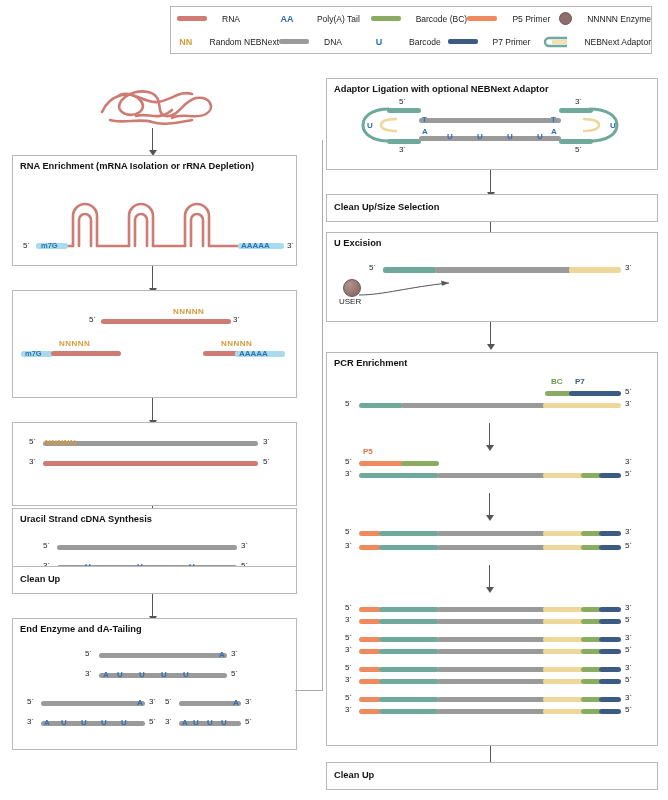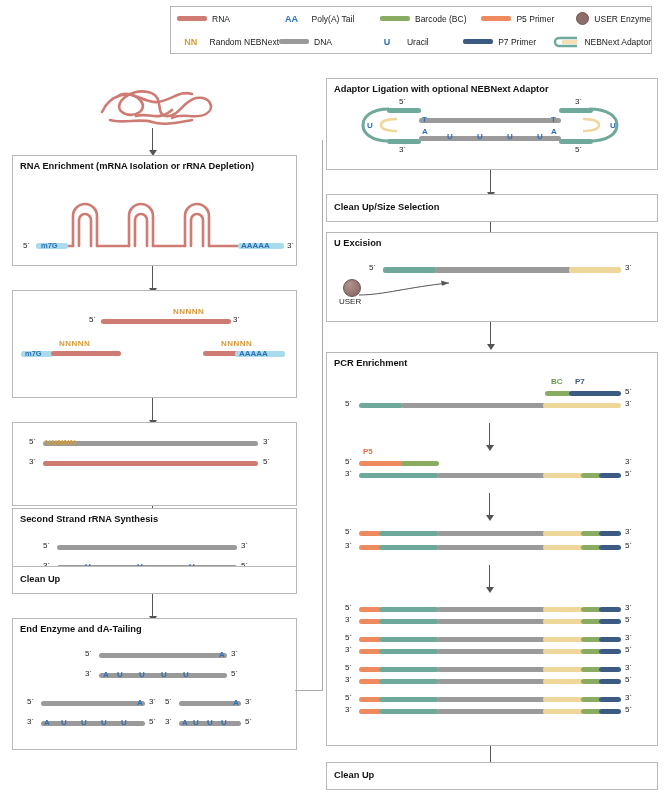--- a/index.html
+++ b/index.html
@@ -10,21 +10,21 @@
     color:#1a1a1a;
     position:relative;
     overflow:hidden;
   }
   .legend{
     position:absolute;left:170px;top:6px;width:480px;height:46px;
     border:1px solid #b9b9b9;background:#fff;
   }
   .legend-row{display:flex;align-items:center;height:23px;padding-left:6px;}
   .legend-item{display:flex;align-items:center;font-size:8.5px;}
-  .legend-label{margin-left:5px;white-space:nowrap;}
+  .legend-label{margin-left:15px;white-space:nowrap;}
   .lg-bar{width:30px;height:5px;border-radius:2px;}
   .lg-aa{font-size:9px;font-weight:bold;color:#2f6fb5;letter-spacing:0px;width:30px;text-align:center;}
   .lg-nn{font-size:9px;font-weight:bold;color:#d39b3a;width:30px;text-align:center;}
   .lg-u{font-size:9px;font-weight:bold;color:#2f6fb5;width:30px;text-align:center;}
   .lg-circ{width:11px;height:11px;border-radius:50%;background:#8d6e6b;border:1px solid #6d5250;margin-left:9px;}
   .lg-adaptor{width:30px;height:14px;position:relative;}
 
   .box{
     position:absolute;border:1px solid #b9b9b9;background:#fff;
   }
@@ -82,35 +82,35 @@
     <div class="legend-item" style="width:104px;">
       <span class="lg-bar green"></span>
       <span class="legend-label">Barcode (BC)</span>
     </div>
     <div class="legend-item" style="width:88px;">
       <span class="lg-bar orange"></span>
       <span class="legend-label">P5 Primer</span>
     </div>
     <div class="legend-item">
       <span class="lg-circ"></span>
-      <span class="legend-label">USER Enzyme</span>
+      <span class="legend-label">NNNNN Enzyme</span>
     </div>
   </div>
   <div class="legend-row">
     <div class="legend-item" style="width:102px;">
       <span class="lg-nn">NN</span>
       <span class="legend-label">Random NEBNext</span>
     </div>
     <div class="legend-item" style="width:106px;">
       <span class="lg-bar dna"></span>
       <span class="legend-label">DNA</span>
     </div>
     <div class="legend-item" style="width:104px;">
       <span class="lg-u">U</span>
-      <span class="legend-label">Uracil</span>
+      <span class="legend-label">Barcode</span>
     </div>
     <div class="legend-item" style="width:88px;">
       <span class="lg-bar navy"></span>
       <span class="legend-label">P7 Primer</span>
     </div>
     <div class="legend-item">
       <span class="lg-adaptor" style="margin-left:9px;">
         <svg width="30" height="14" viewBox="0 0 30 14">
           <path d="M28 3 H10 A4 4 0 0 0 10 11 H28" fill="none" stroke="#6fa99b" stroke-width="2.4"></path>
           <path d="M28 6 H14 A1.6 1.6 0 0 0 14 8 H28" fill="none" stroke="#efd79b" stroke-width="1.6"></path>
@@ -189,21 +189,21 @@
     <div class="s rna" style="left:30px;top:38px;width:215px;"></div>
     <div class="tick" style="left:16px;top:14px;">5´</div>
     <div class="tick" style="left:250px;top:14px;">3´</div>
     <div class="tick" style="left:16px;top:34px;">3´</div>
     <div class="tick" style="left:250px;top:34px;">5´</div>
   </div>
 </div>
 <div class="arrow" style="left:152px;top:506px;height:22px;"></div>
 
 <div class="box" style="left:12px;top:508px;width:283px;height:84px;">
-  <div class="box-title">Second Strand rRNA Synthesis</div>
+  <div class="box-title">Uracil Strand cDNA Synthesis</div>
   <div class="stage-body" style="height:58px;">
     <div class="s grey" style="left:44px;top:20px;width:180px;"></div>
     <div class="s grey" style="left:44px;top:40px;width:180px;"></div>
     <div class="uu" style="left:72px;top:37px;">U</div>
     <div class="uu" style="left:124px;top:37px;">U</div>
     <div class="uu" style="left:176px;top:37px;">U</div>
     <div class="tick" style="left:30px;top:16px;">5´</div>
     <div class="tick" style="left:228px;top:16px;">3´</div>
     <div class="tick" style="left:30px;top:36px;">3´</div>
     <div class="tick" style="left:228px;top:36px;">5´</div>

